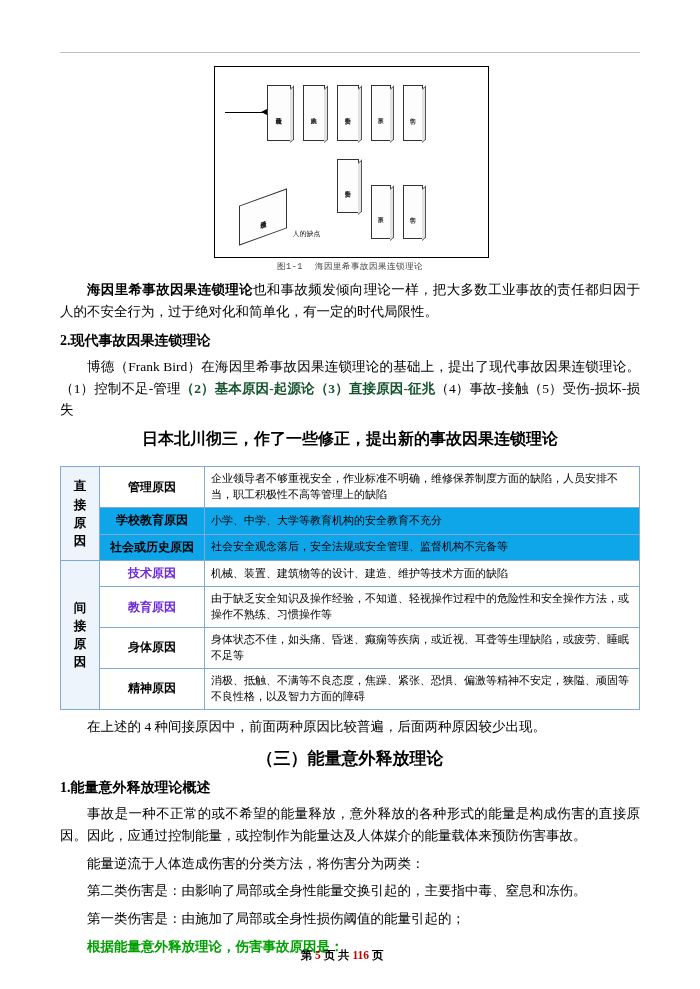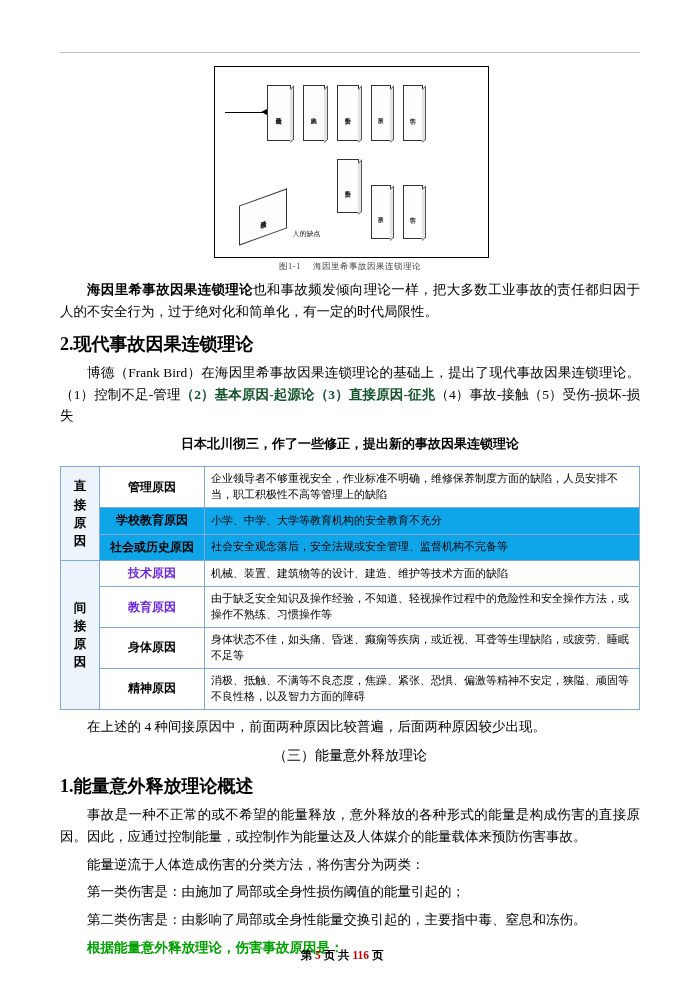--- a/index.html
+++ b/index.html
@@ -41,20 +41,21 @@
     height: 190px;
     position: relative;
     background: #fff;
   }
   .fig-caption {
     text-align: center;
     font-size: 8.5px;
     color: #444;
     margin-top: 3px;
     letter-spacing: 0.5px;
+    font-family: Liberation Mono, monospace;
   }
   .fig-caption .capnum { margin-right: 12px; }
 
   
   .blk {
     position: absolute;
     box-sizing: border-box;
     border: 1px solid #333;
     background: #fdfdfd;
     font-size: 6px;
@@ -122,28 +123,28 @@
     font-size: 13.5px;
     line-height: 1.62;
     margin: 6px 0 0 0;
     text-align: justify;
   }
   .indent { text-indent: 2em; font-family: Liberation Serif, serif; }
   .b { font-weight: bold; }
   .red { color: #14532d; font-weight: bold; }
   .green { color: #00a000; font-weight: bold; }
   .heading {
-    font-size: 18px;
+    font-size: 14px;
     font-weight: bold;
     margin: 9px 0 0 0;
   }
   .sub-center {
     text-align: center;
-    font-weight: normal;
-    font-size: 14px;
+    font-weight: bold;
+    font-size: 17px;
     margin: 9px 0 2px 0;
   }
 
   
   table.cause-table {
     border-collapse: collapse;
     width: 100%;
     margin-top: 5px;
     font-size: 11px;
     font-family: "Liberation Serif", serif;
@@ -171,21 +172,21 @@
     font-size: 12px;
     white-space: nowrap;
   }
   td.name.tech { color: #6d28d9; }
   td.desc { font-size: 11px; }
   tr.alt td { background: #0ea5e9; }
 
   .table-title {
     text-align: center;
     font-weight: bold;
-    font-size: 13px;
+    font-size: 16px;
     margin-top: 8px;
   }
 
   
   .footer {
     position: absolute;
     left: 0;
     right: 16px;
     bottom: 26px;
     text-align: center;
@@ -279,22 +280,22 @@
   </table>
 
   <p class="body indent">在上述的 4 种间接原因中，前面两种原因比较普遍，后面两种原因较少出现。</p>
 
   <p class="sub-center">（三）能量意外释放理论</p>
 
   <p class="heading">1.能量意外释放理论概述</p>
 
   <p class="body indent">事故是一种不正常的或不希望的能量释放，意外释放的各种形式的能量是构成伤害的直接原因。因此，应通过控制能量，或控制作为能量达及人体媒介的能量载体来预防伤害事故。</p>
   <p class="body indent">能量逆流于人体造成伤害的分类方法，将伤害分为两类：</p>
+  <p class="body indent">第二类伤害是：由影响了局部或全身性能量交换引起的，主要指中毒、窒息和冻伤。</p>
   <p class="body indent">第一类伤害是：由施加了局部或全身性损伤阈值的能量引起的；</p>
-  <p class="body indent">第二类伤害是：由影响了局部或全身性能量交换引起的，主要指中毒、窒息和冻伤。</p>
   <p class="body indent green">根据能量意外释放理论，伤害事故原因是：</p>
 
   <div class="footer">
     <span>第</span>
     <span class="red">5</span>
     <span>页 共</span>
     <span class="red">116</span>
     <span>页</span>
   </div>
 </div>

